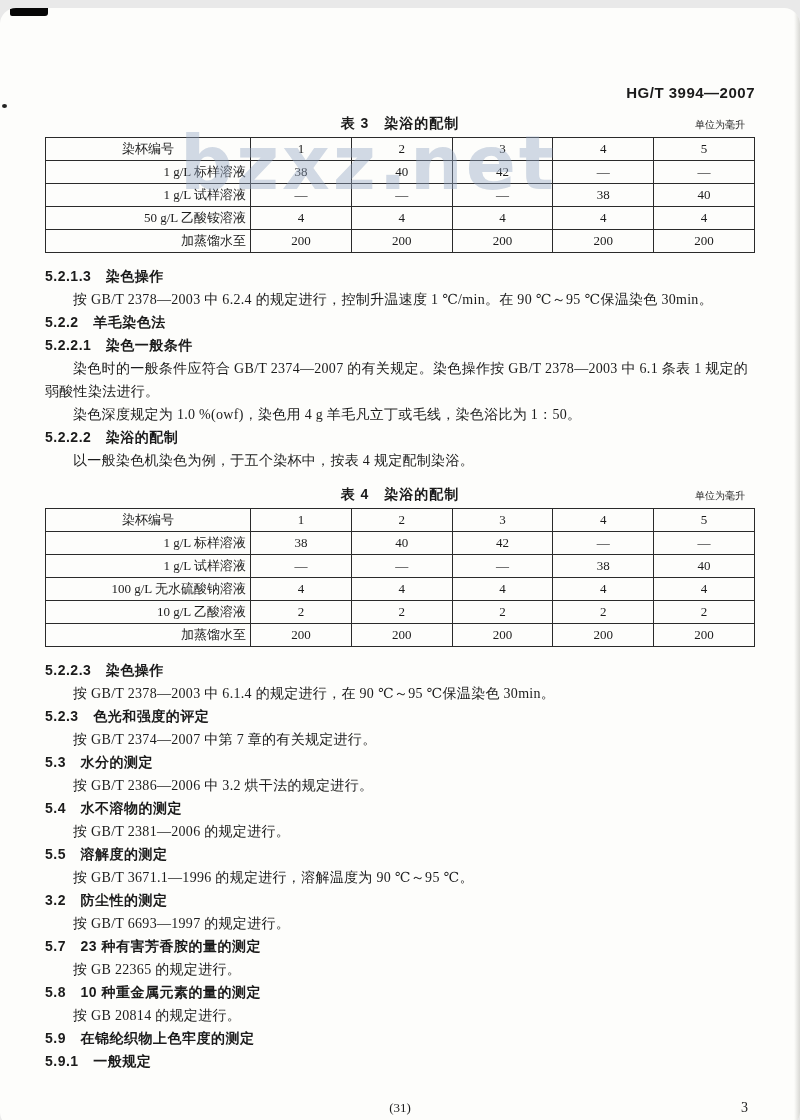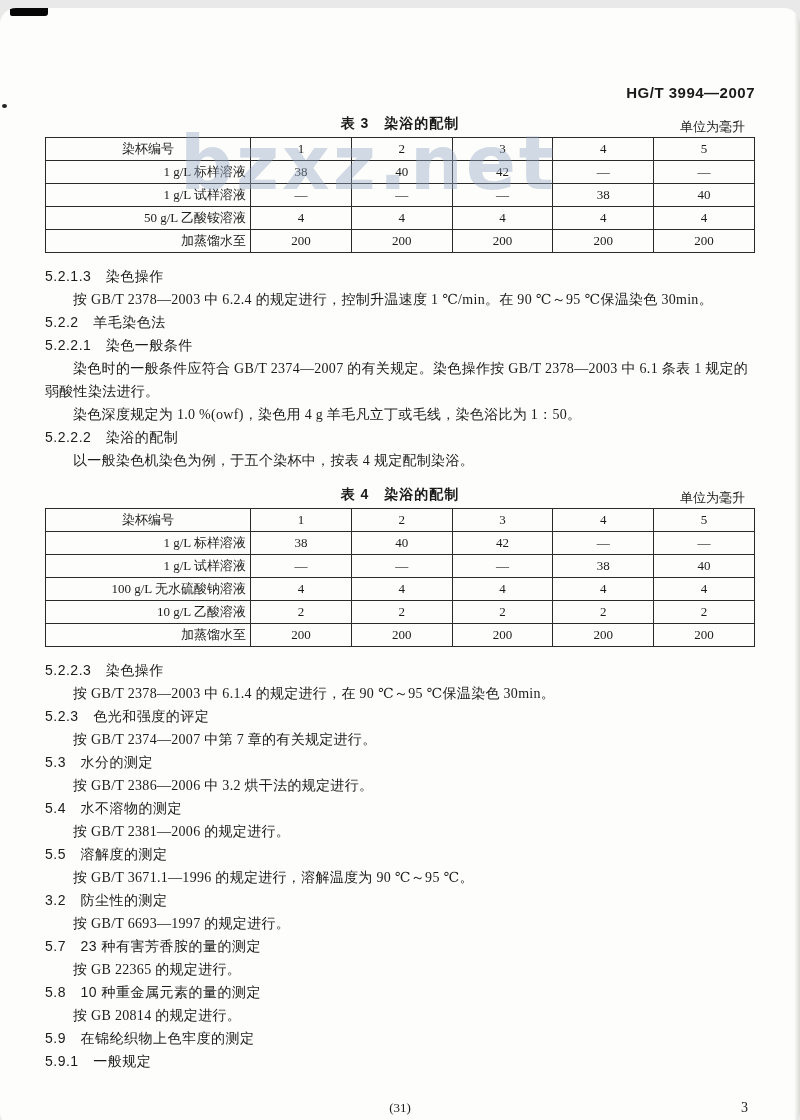--- a/index.html
+++ b/index.html
@@ -50,21 +50,21 @@
     font-size:14px;
   }
   .tbl-title {
     font-weight:bold;
     font-family:"Liberation Sans","DejaVu Sans",sans-serif;
     letter-spacing:1px;
   }
   .tbl-unit {
     position:absolute;
     right:10px; top:3px;
-    font-size:13px;
+    font-size:10px;
     font-weight:normal;
   }
 
   table.dye-table {
     width:100%;
     border-collapse:collapse;
     table-layout:fixed;
     font-size:13px;
     position:relative;
     z-index:2;
@@ -76,21 +76,21 @@
     padding:1px 4px;
     white-space:nowrap;
     overflow:hidden;
   }
   table.dye-table td:first-child { width:205px; }
   table.dye-table td.label-col { text-align:right; padding-left:12px; }
   table.dye-table td.label-col.center { text-align:center; padding-left:4px; }
 
   .sections { margin-top:12px; font-size:14px; }
   .sec-heading {
-    font-weight:normal;
+    font-weight:bold;
     font-family:"Liberation Sans","DejaVu Sans",sans-serif;
     line-height:23px;
     letter-spacing:0.5px;
   }
   .sec-para {
     margin:0;
     text-indent:2em;
     line-height:23px;
     letter-spacing:0.3px;
   }

